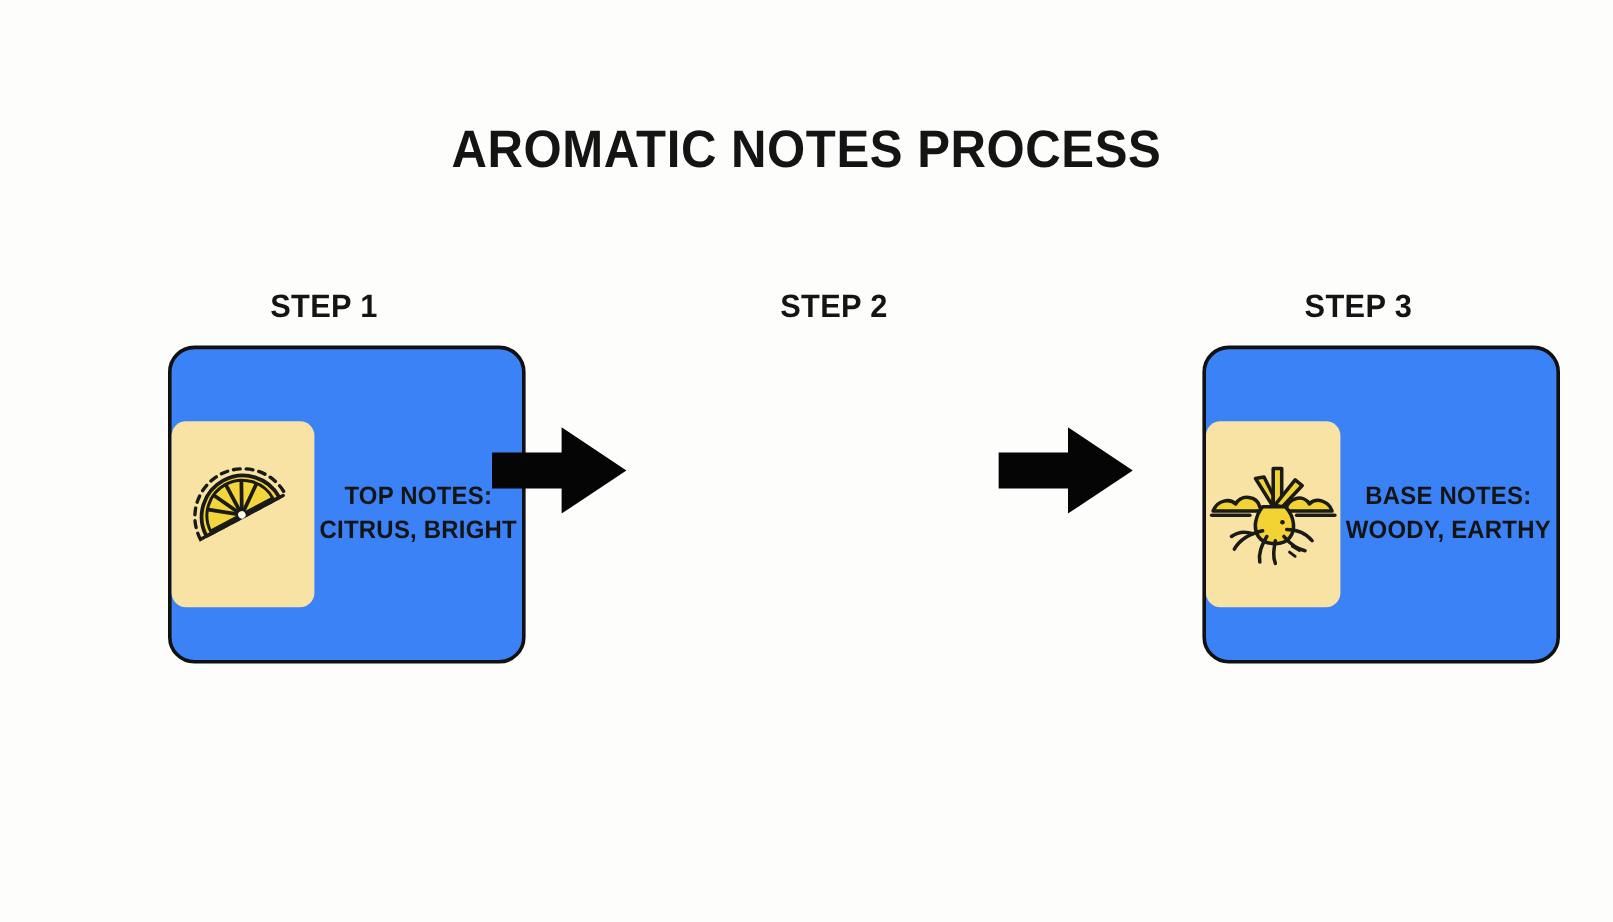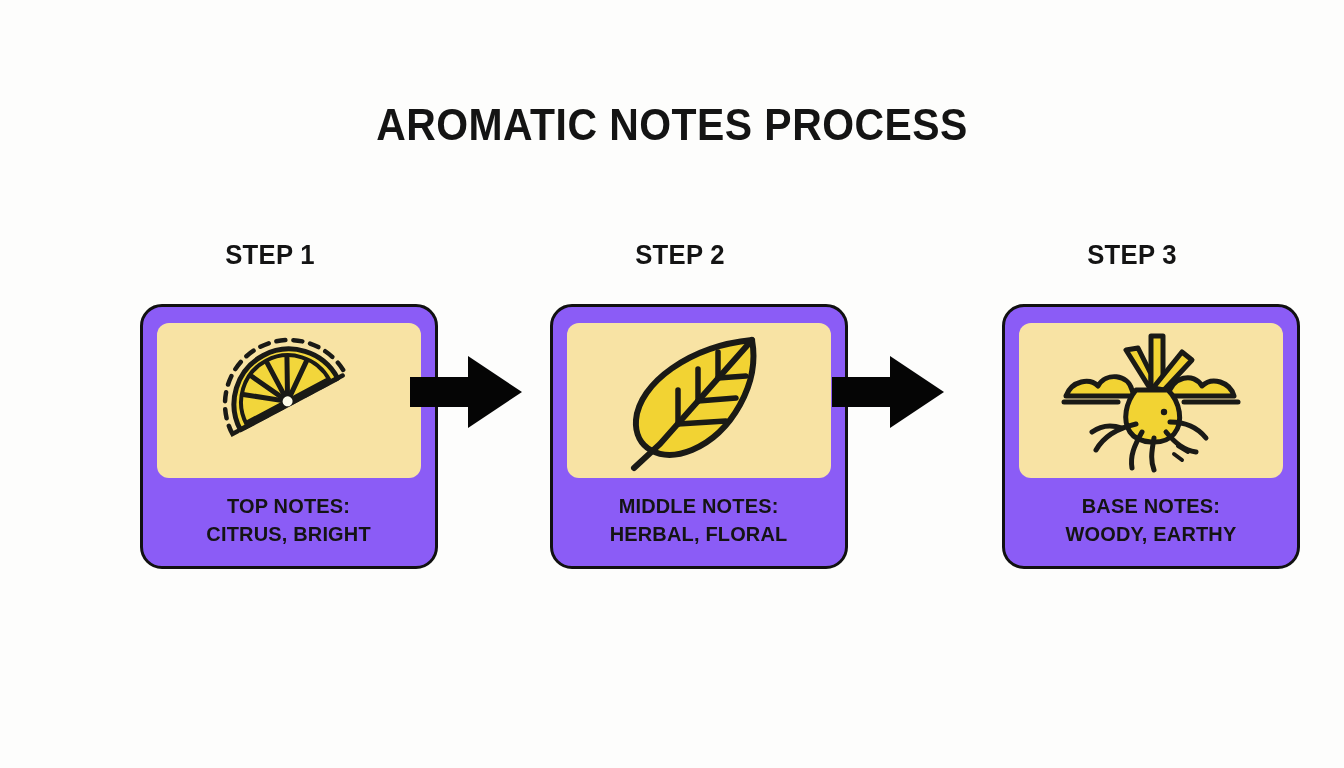--- a/index.html
+++ b/index.html
@@ -36,44 +36,44 @@
     width:1131px; height:320px;
   }
 
   .step {
     position:absolute;
     top:0;
     width:298px;
     padding-left:38px;
   }
   .step-1 { left:0px; }
-  .step-2 { left:410px; }
+  .step-2 { left:425px; }
   .step-3 { left:862px; }
 
   .step-label {
     text-align:center;
     font-size:27px;
     font-weight:bold;
     color:#141414;
     letter-spacing:0.3px;
     transform:scaleX(0.95);
     height:36px;
     line-height:30px;
   }
 
   .card {
     position:relative;
-    margin-top:28px;
+    margin-top:12px;
     width:298px;
     height:265px;
     border:3.5px solid #111111;
     border-radius:22px;
-    background:#8b5cf6;
+    background:#3b82f6;
     display:flex;
-    flex-direction:column;
+    flex-direction:row;
     align-items:center;
   }
 
   .icon-panel {
     margin-top:16px;
     width:264px;
     height:155px;
     border-radius:12px;
     background:#f8e3a4;
     display:flex;
@@ -150,46 +150,20 @@
     </div>
 
     <div class="arrow arrow-1">
       <svg width="112" height="72" viewBox="0 0 112 72">
         <polygon points="0,21 58,21 58,0 112,36 58,72 58,51 0,51" fill="#050505"></polygon>
       </svg>
     </div>
 
     <div class="step step-2">
       <div class="step-label">STEP 2</div>
-      <div class="card">
-        <div class="icon-panel">
-          <svg width="175" height="145" viewBox="0 0 175 145">
-
-            <path d="M 140 12
-                     C 148 55, 120 105, 80 122
-                     C 48 135, 22 120, 24 92
-                     C 27 55, 78 18, 140 12 Z" fill="#f2d333" stroke="#1a1a16" stroke-width="6" stroke-linejoin="round"></path>
-
-            <path d="M 140 12 L 48 116 L 22 140" fill="none" stroke="#1a1a16" stroke-width="6" stroke-linecap="round"></path>
-
-            <g fill="none" stroke="#1a1a16" stroke-width="5.5" stroke-linecap="round">
-              <path d="M 106 50 L 106 24"></path>
-              <path d="M 106 50 L 134 48"></path>
-              <path d="M 86 73 L 86 41"></path>
-              <path d="M 86 73 L 124 70"></path>
-              <path d="M 66 96 L 66 62"></path>
-              <path d="M 66 96 L 114 93"></path>
-            </g>
-          </svg>
-        </div>
-        <div class="caption">
-          <div>MIDDLE NOTES:</div>
-          <div>HERBAL, FLORAL</div>
-        </div>
-      </div>
     </div>
 
     <div class="arrow arrow-2">
       <svg width="112" height="72" viewBox="0 0 112 72">
         <polygon points="0,21 58,21 58,0 112,36 58,72 58,51 0,51" fill="#050505"></polygon>
       </svg>
     </div>
 
     <div class="step step-3">
       <div class="step-label">STEP 3</div>

